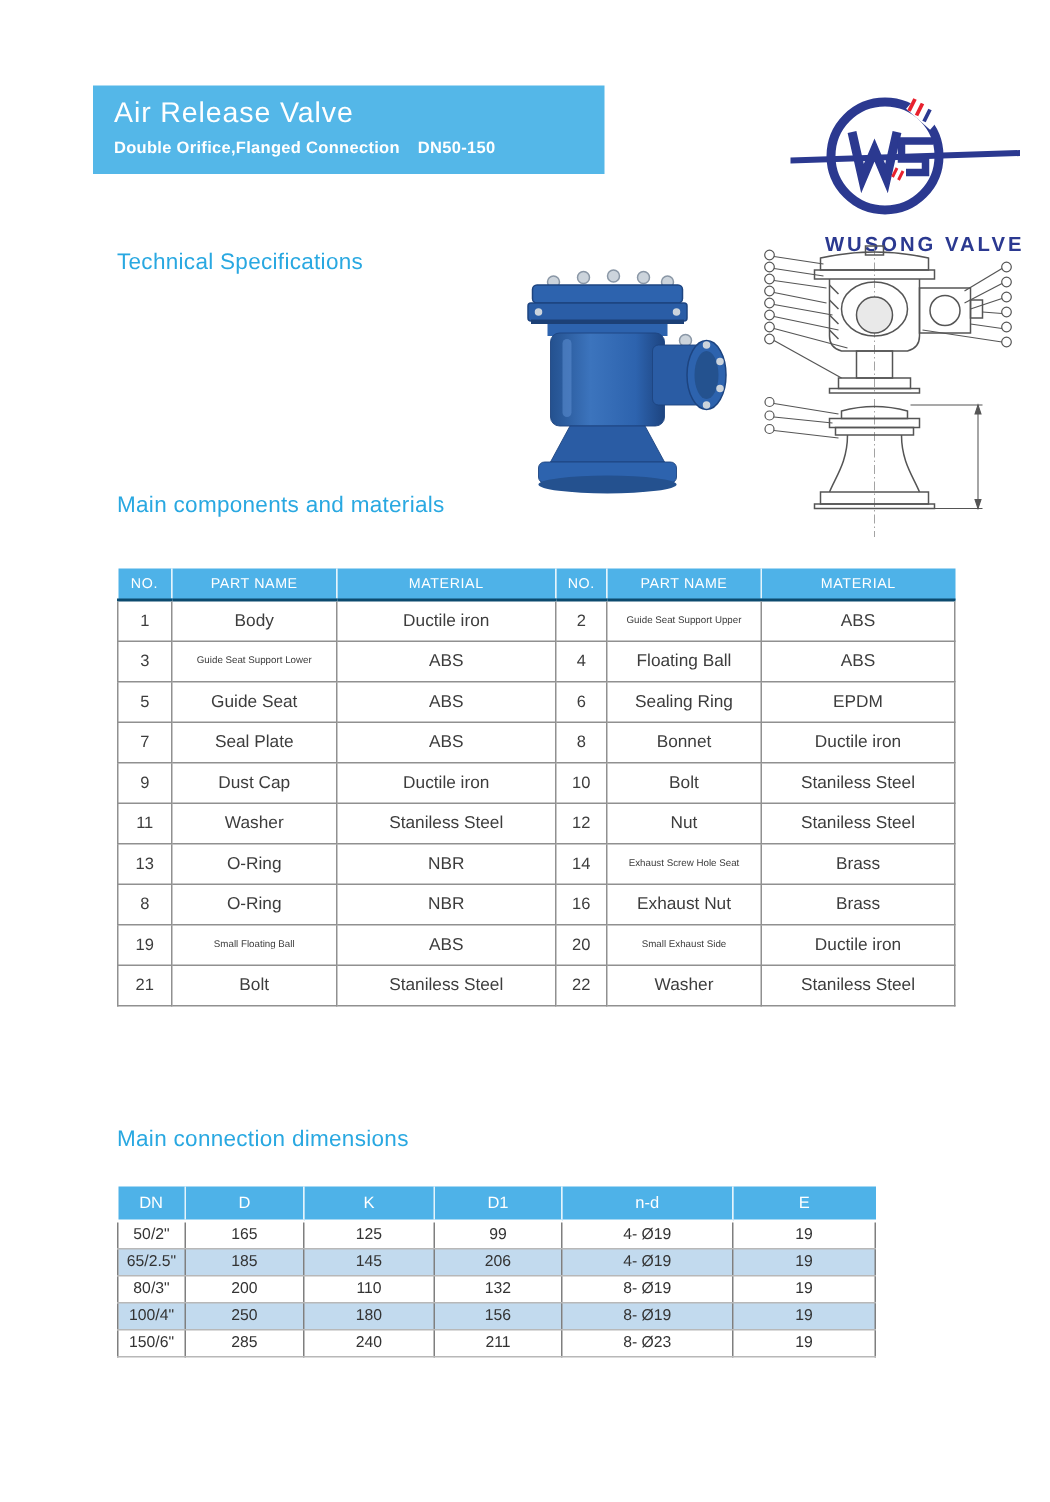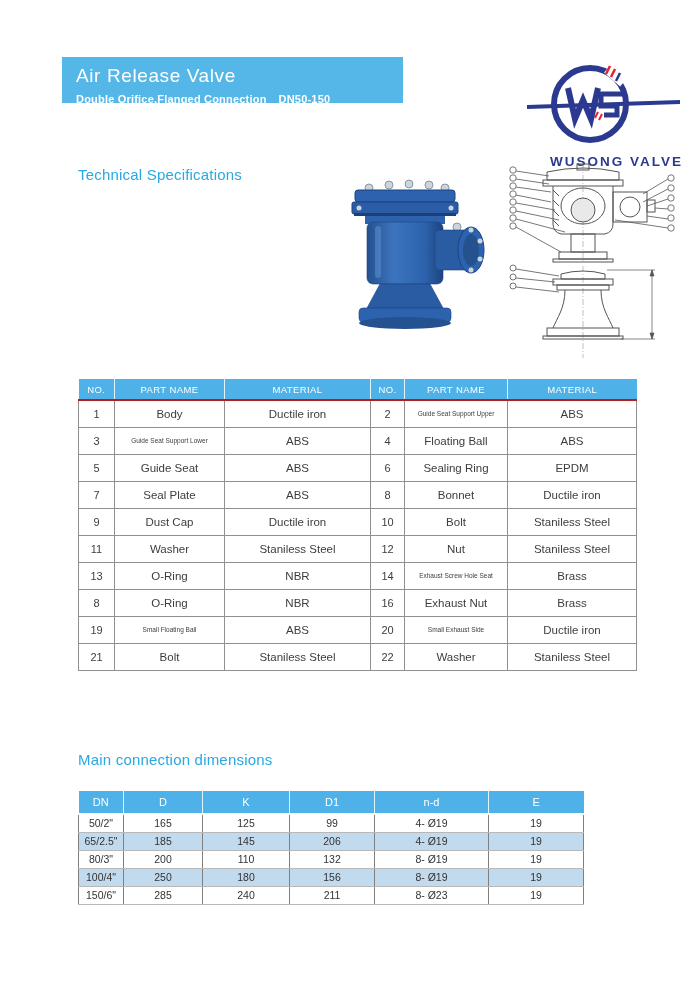--- a/index.html
+++ b/index.html
@@ -1,21 +1,21 @@
 <!DOCTYPE html>
 <html style="--band: #54B7E8; --table-header: #4EB2E8; --row-alt: #C2DAEE; --heading-text: #29A8E1; --logo-navy: #2B3990; --logo-red: #E8212E; --valve-blue: #2D63AE;"><head>
 <meta charset="utf-8">
 <style>
   *{margin:0;padding:0;box-sizing:border-box}
   html,body{background:#fff}
   .page{position:relative;width:700px;height:1001px;background:#fff;overflow:hidden;
         font-family:"Liberation Sans",sans-serif;color:#333}
 
   
-  .title-box{position:absolute;left:62px;top:57px;width:341px;height:46px;
+  .title-box{position:absolute;left:62px;top:57px;width:341px;height:59px;
              background:var(--band,#54B7E8);color:#fff;padding:8px 10px 0 14px}
   .title-box .t1{font-size:19px;font-weight:500;letter-spacing:.6px;line-height:22px}
   .sub-row{display:flex;gap:12px;margin-top:6px;font-size:11px;font-weight:700;letter-spacing:.2px}
 
   
   .logo{position:absolute;left:498px;top:52px;width:185px;text-align:right}
   .logo .brand{margin-top:2px;font-size:13.5px;font-weight:700;letter-spacing:2px;
                color:var(--logo-navy,#2B3990)}
 
   
@@ -32,21 +32,21 @@
 
   
   .valve-photo{position:absolute;left:345px;top:172px}
   .valve-drawing{position:absolute;left:503px;top:158px}
 
   
   table{border-collapse:collapse;table-layout:fixed}
   .comp-table{position:absolute;left:78px;top:379px;width:558px}
   .comp-table th{background:var(--table-header,#4EB2E8);color:#fff;font-size:9.5px;font-weight:400;
                  letter-spacing:.4px;height:21px;border-right:1px solid rgba(255,255,255,.85);
-                 border-bottom:2px solid #b91c1c}
+                 border-bottom:2px solid #0c4a6e}
   .comp-table th:last-child{border-right:none}
   .comp-table td{border:1px solid #909090;height:27px;text-align:center;
                  color:#3d3d3d;background:#fff;vertical-align:middle;overflow:hidden;white-space:nowrap}
   .c-no{font-size:11px}
   .c-part,.c-mat{font-size:11.5px}
   .c-part.tiny{font-size:6.5px}
 
   
   .dim-table{position:absolute;left:78px;top:791px;width:505px}
   .dim-table th{background:var(--table-header,#4EB2E8);color:#fff;font-size:11px;font-weight:400;
@@ -209,20 +209,21 @@
 
     <g stroke-width="0.7">
       <line x1="104" y1="112" x2="152" y2="112"></line>
       <line x1="118" y1="181" x2="152" y2="181"></line>
       <line x1="149" y1="112" x2="149" y2="181"></line>
       <polygon points="149,112 147,118 151,118" fill="#555"></polygon>
       <polygon points="149,181 147,175 151,175" fill="#555"></polygon>
     </g>
   </svg>
 
+  <h2 class="sec-h" id="h-components">Main components and materials</h2>
   <table class="comp-table">
     <colgroup>
       <col style="width:36px">
         <col style="width:110px">
         <col style="width:146px">
       <col style="width:34px">
         <col style="width:103px">
         <col style="width:129px">
     </colgroup>
     <thead>

